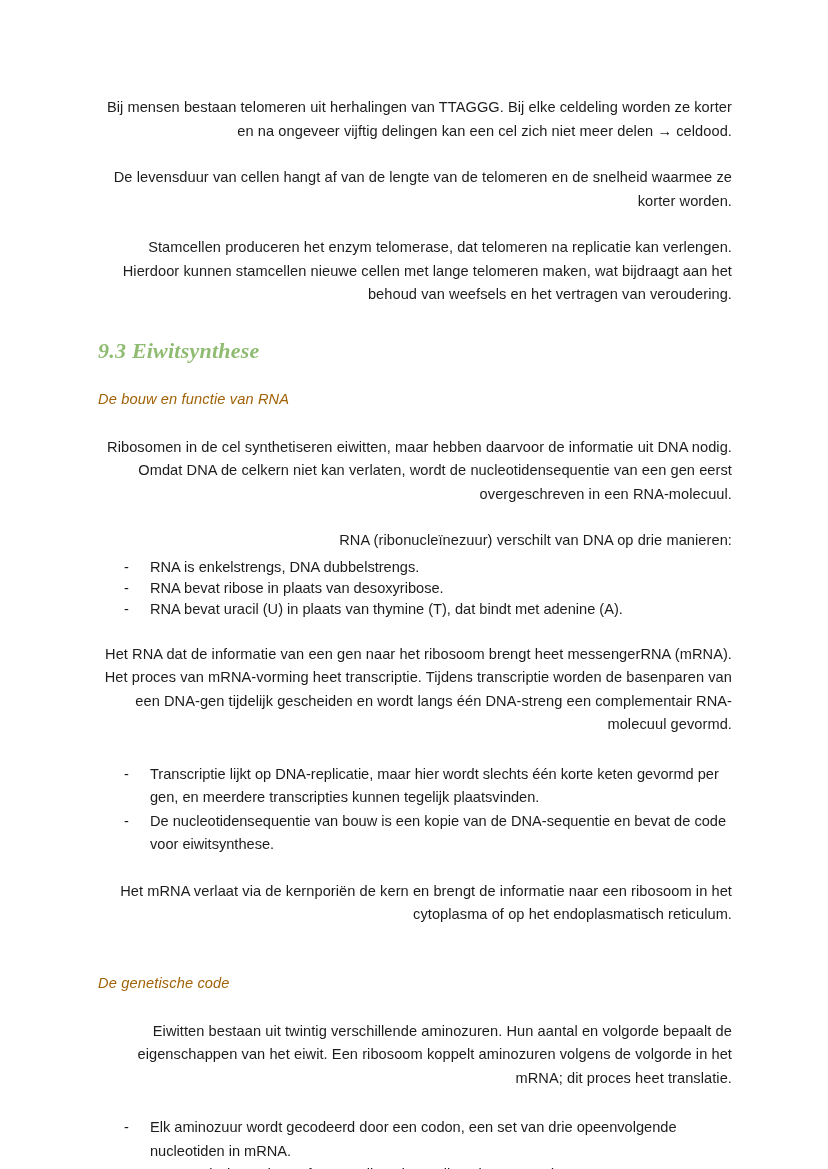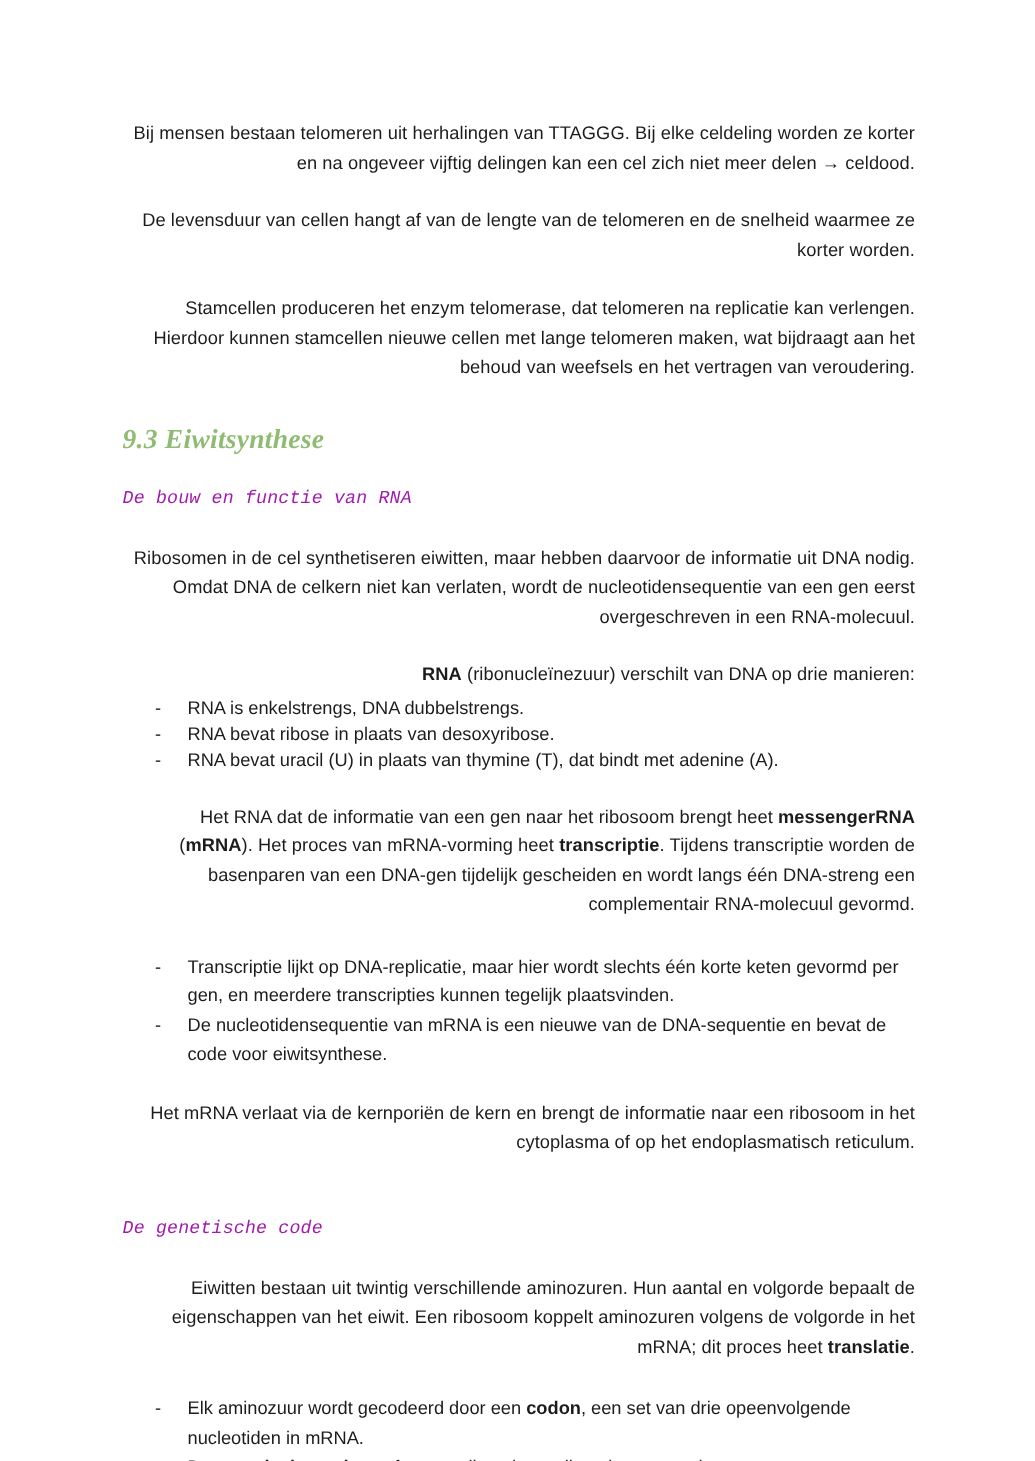--- a/index.html
+++ b/index.html
@@ -39,42 +39,42 @@
     color: #1c1c1c;
     margin: 0 0 23px 0;
     text-align: right;
     letter-spacing: 0.005em;
   }
   .para.tight {
     margin-bottom: 4px;
   }
 
   b, .bold {
-    font-weight: bold;
+    font-weight: normal;
   }
 
   
   .h-section {
     font-family: "Liberation Serif", "DejaVu Serif", serif;
     font-style: italic;
     font-weight: bold;
     font-size: 22px;
     line-height: 28px;
     color: #8fbc72;
     margin: 30px 0 24px 0;
     letter-spacing: 0.01em;
   }
 
   .h-sub {
-    font-family: Liberation Mono, monospace;
+    font-family: Liberation Sans, sans-serif;
     font-style: italic;
     font-weight: normal;
     font-size: 14.6px;
     line-height: 21px;
-    color: #a21caf;
+    color: #a16207;
     margin: 0 0 26px 0;
     letter-spacing: 0.01em;
   }
 
   .h-sub.spaced-top {
     margin-top: 46px;
   }
 
   
   .dash-list {
@@ -154,21 +154,21 @@
       <span>Het RNA dat de informatie van een gen naar het ribosoom brengt heet </span><b>messengerRNA</b><span> (</span><b>mRNA</b><span>). Het proces van mRNA-vorming heet </span><b>transcriptie</b><span>. Tijdens transcriptie worden de basenparen van een DNA-gen tijdelijk gescheiden en wordt langs één DNA-streng een complementair RNA-molecuul gevormd.</span>
     </p>
 
     <ul class="dash-list indented loose">
       <li class="dash-item">
         <span class="marker">-</span>
         <span>Transcriptie lijkt op DNA-replicatie, maar hier wordt slechts één korte keten gevormd per gen, en meerdere transcripties kunnen tegelijk plaatsvinden.</span>
       </li>
       <li class="dash-item">
         <span class="marker">-</span>
-        <span>De nucleotidensequentie van mRNA is een nieuwe van de DNA-sequentie en bevat de code voor eiwitsynthese.</span>
+        <span>De nucleotidensequentie van bouw is een kopie van de DNA-sequentie en bevat de code voor eiwitsynthese.</span>
       </li>
     </ul>
 
     <p class="para">Het mRNA verlaat via de kernporiën de kern en brengt de informatie naar een ribosoom in het cytoplasma of op het endoplasmatisch reticulum.</p>
 
     <h3 class="h-sub spaced-top">De genetische code</h3>
 
     <p class="para">
       <span>Eiwitten bestaan uit twintig verschillende aminozuren. Hun aantal en volgorde bepaalt de eigenschappen van het eiwit. Een ribosoom koppelt aminozuren volgens de volgorde in het mRNA; dit proces heet </span><b>translatie</b><span>.</span>
     </p>

